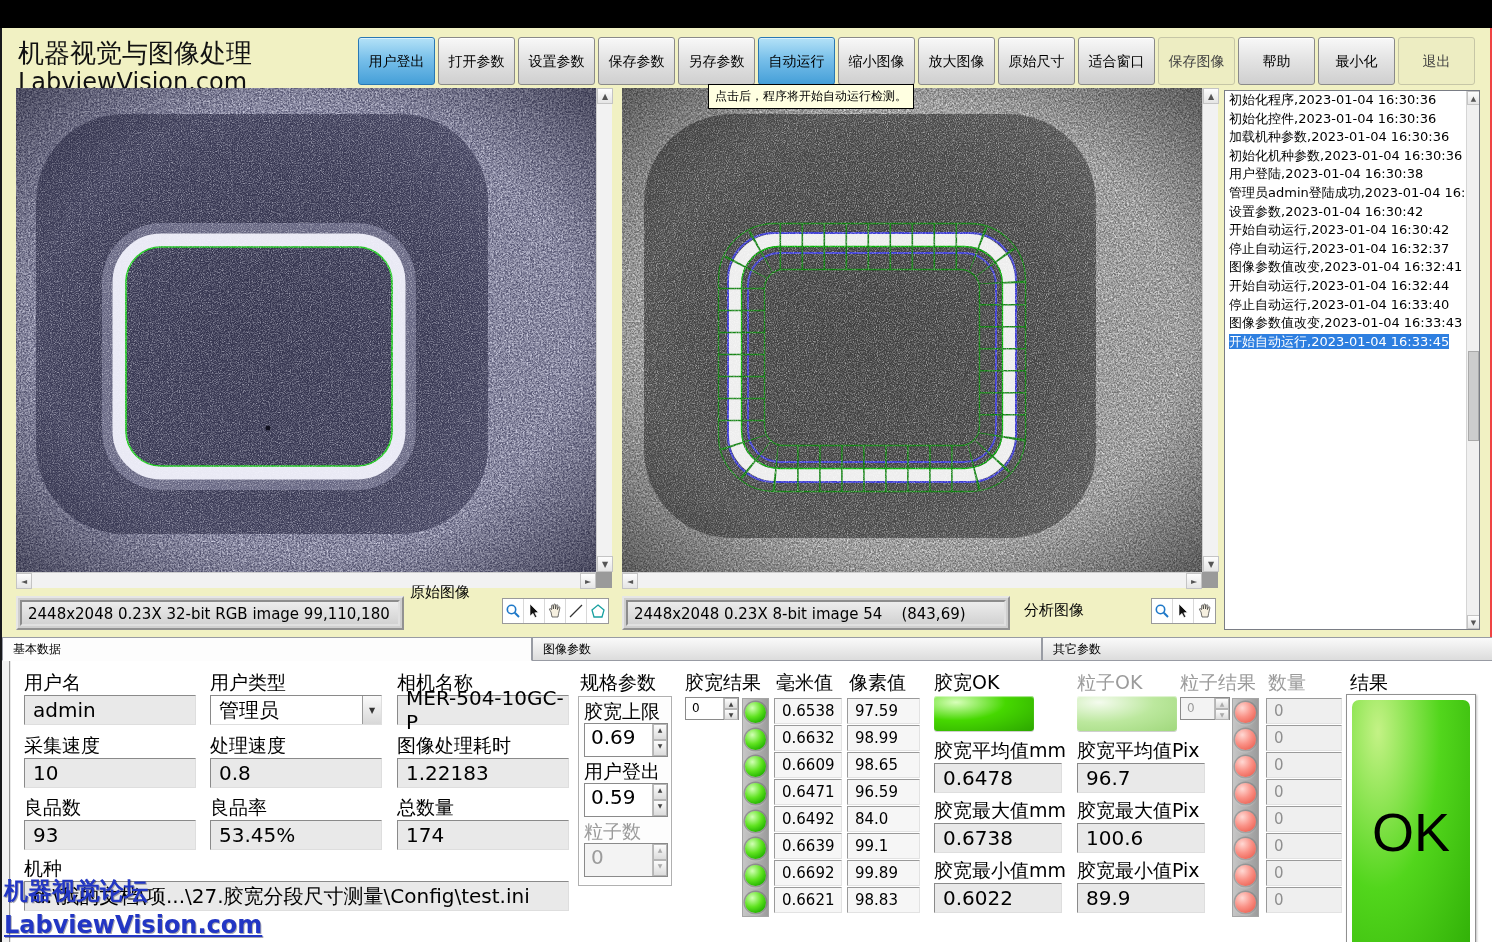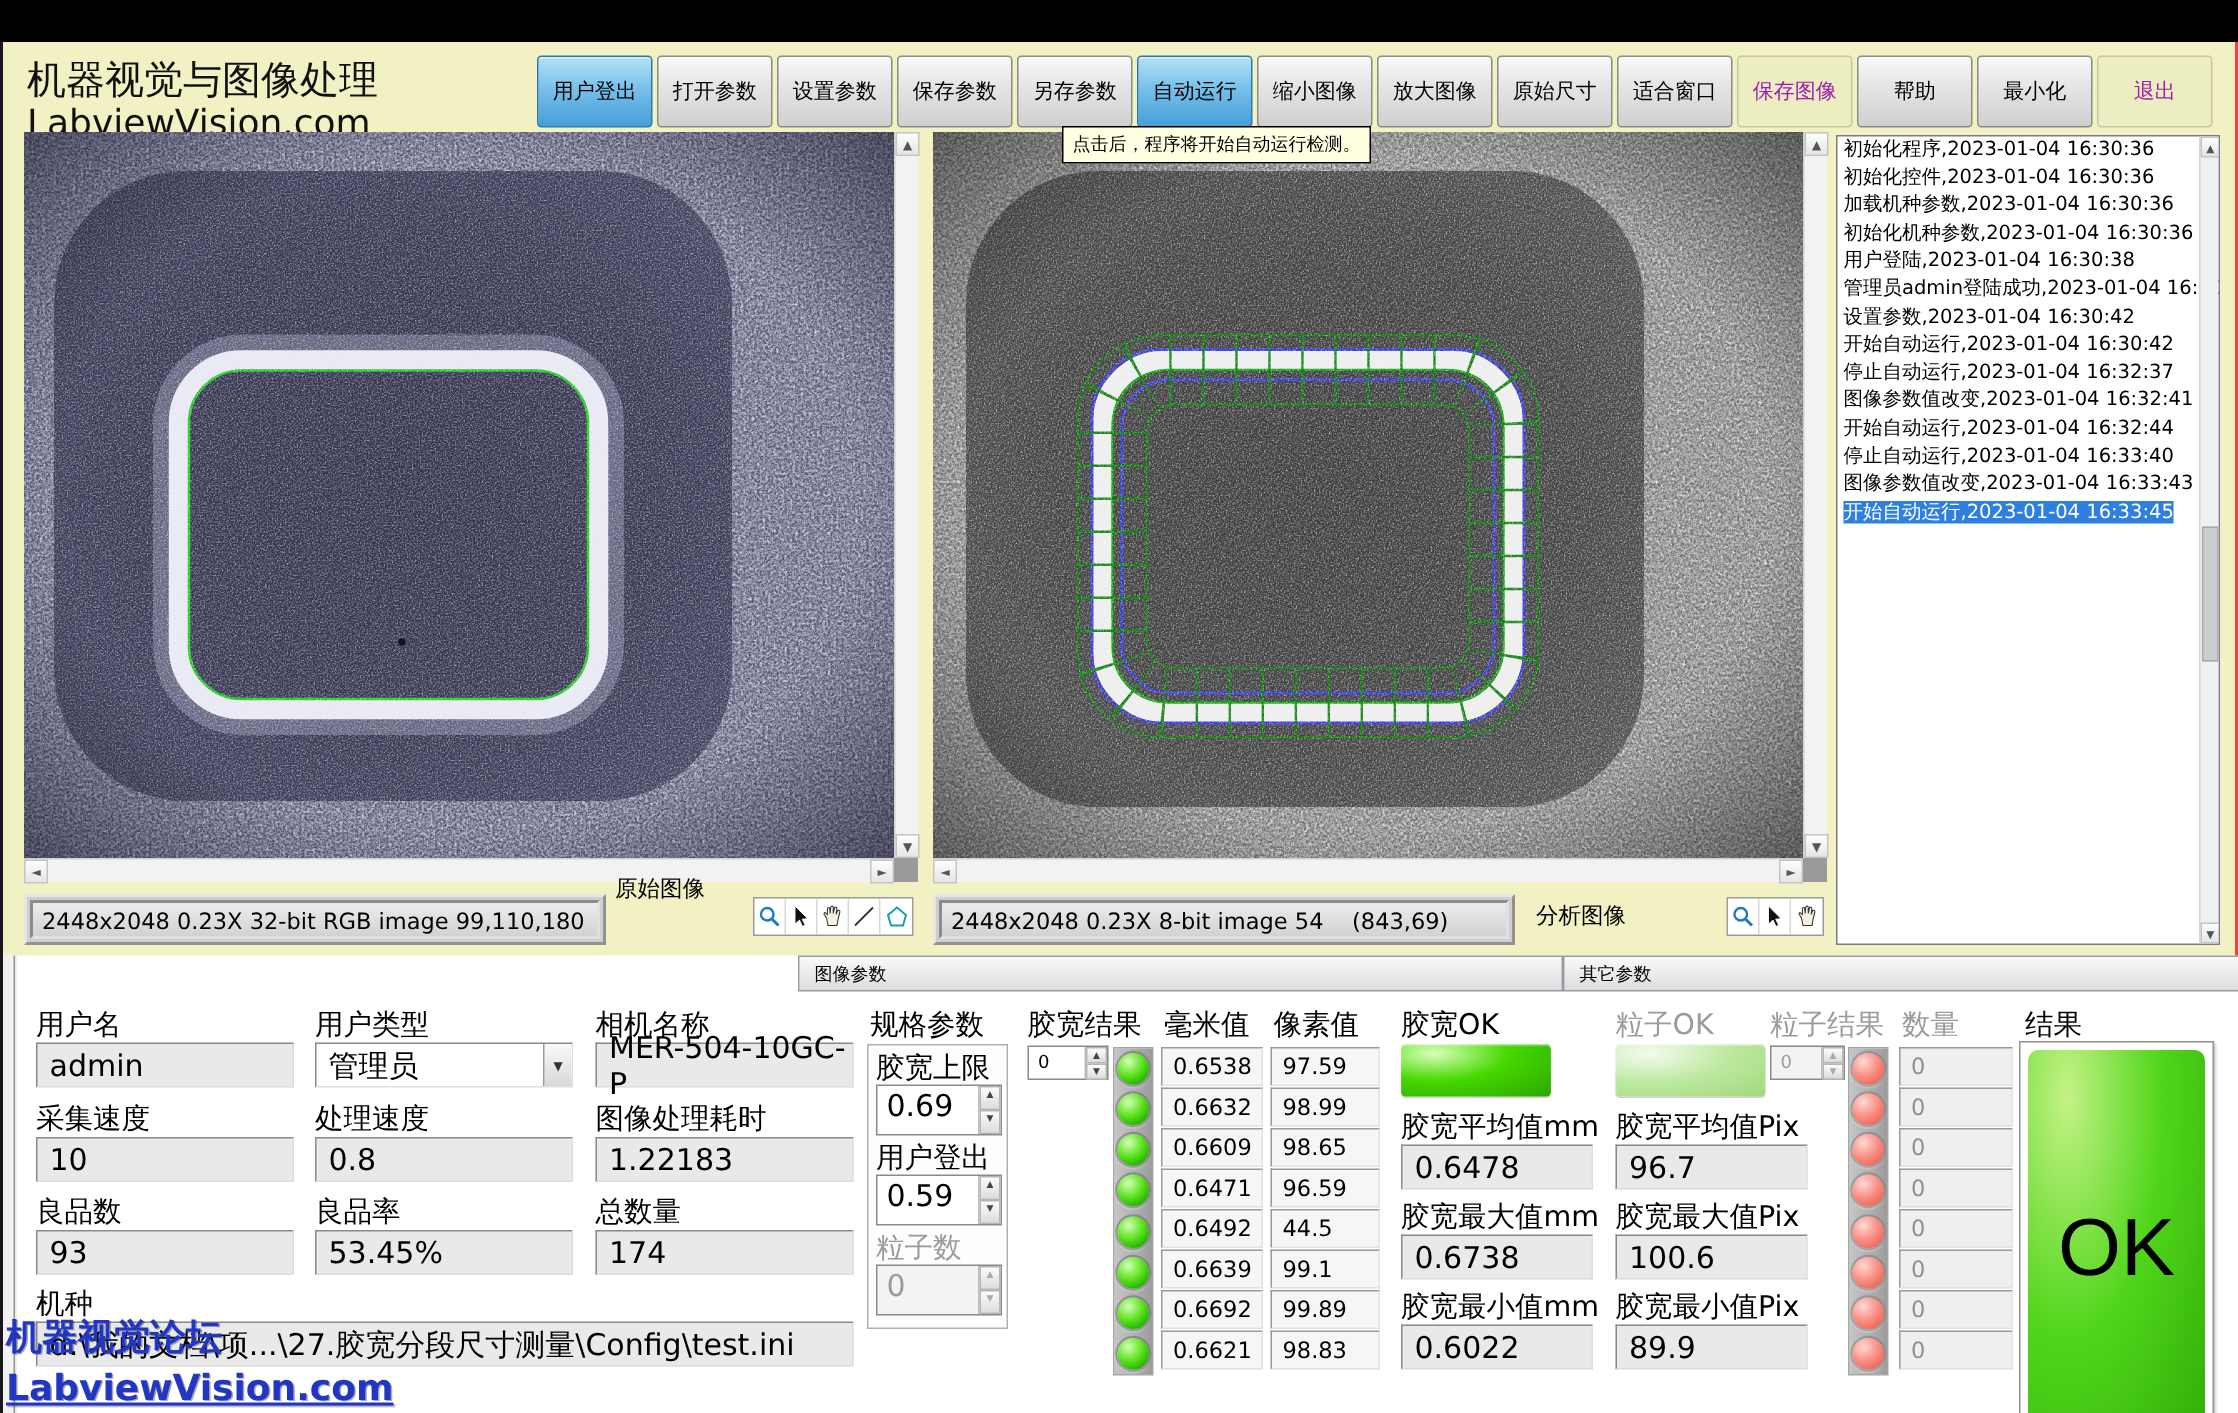--- a/index.html
+++ b/index.html
@@ -27,21 +27,21 @@
   #app { position:absolute; left:0; top:28px; width:1492px; height:914px; background:#f1f1c3;
     border-left:2px solid #17181b; border-right:2px solid #ef4444; border-bottom:2px solid #17181b; }
 
   .brand1 { position:absolute; left:16px; top:8px; font-size:26px; color:#111; }
   .brand2 { position:absolute; left:16px; top:40px; font-size:24px; color:#111; }
 
   .tbtn { position:absolute; top:9px; width:77px; height:48px; font-size:14px; color:#000;
     border:1px solid #8a8a8a; border-radius:3px; text-align:center; line-height:46px;
     background:linear-gradient(#f8f8f8,#e4e4e4 45%,#cfcfcf); box-shadow:inset 0 1px 0 #fff; }
   .tbtn.active { background:linear-gradient(#b4e2f7,#79c0ea 45%,#459fd8); border-color:#2a78b4; box-shadow:inset 0 1px 0 #d9f1fd; }
-  .tbtn.disabled { background:#ededc2; border-color:#c6c6a6; color:#a21caf; box-shadow:none; }
+  .tbtn.disabled { background:#ededc2; border-color:#c6c6a6; color:#404040; box-shadow:none; }
 
   #tooltip { position:absolute; left:706px; top:56px; z-index:60; background:#ffffe1; border:1px solid #000;
     font-size:12px; padding:3px 6px; color:#000; white-space:pre; }
 
   
   .viewer { position:absolute; top:60px; width:596px; height:500px; background:#9a9a9a; }
   #viewer-left { left:14px; } #viewer-right { left:620px; }
   .canvas { position:absolute; left:0; top:0; width:580px; height:484px; background:#333; }
   .vscroll { position:absolute; right:0; top:0; width:16px; height:484px; background:#f2f2f2; border-left:1px solid #cfcfcf; }
   .hscroll { position:absolute; left:0; bottom:0; width:580px; height:16px; background:#f2f2f2; border-top:1px solid #cfcfcf; }
@@ -316,20 +316,21 @@
       <div class="logrow selected"><span>开始自动运行,2023-01-04 16:33:45</span></div>
       <div id="logscroll">
         <div class="sarrow up">▲</div>
         <div id="logthumb"></div>
         <div class="sarrow dn">▼</div>
       </div>
     </div>
 
     <div id="bottom">
       <div class="tab-edge"></div>
+      <div class="tab" id="tab-basic">基本数据</div>
       <div class="tab" id="tab-image">图像参数</div>
       <div class="tab" id="tab-other">其它参数</div>
 
       <div class="lbl" style="left:22px; top:33px;">用户名</div>
       <div class="fieldbox" style="left:22px; top:58px; width:172px; height:30px;">
           <span>admin</span>
         </div>
       <div class="lbl" style="left:22px; top:96px;">采集速度</div>
       <div class="fieldbox" style="left:22px; top:121px; width:172px; height:30px;">
           <span>10</span>
@@ -464,21 +465,21 @@
       <div class="numfield" style="left:845px; top:88px;  width:73px; height:26px;">
           <span>98.99</span>
         </div>
       <div class="numfield" style="left:845px; top:115px; width:73px; height:26px;">
           <span>98.65</span>
         </div>
       <div class="numfield" style="left:845px; top:142px; width:73px; height:26px;">
           <span>96.59</span>
         </div>
       <div class="numfield" style="left:845px; top:169px; width:73px; height:26px;">
-          <span>44.5</span>
+          <span>84.0</span>
         </div>
       <div class="numfield" style="left:845px; top:196px; width:73px; height:26px;">
           <span>99.1</span>
         </div>
       <div class="numfield" style="left:845px; top:223px; width:73px; height:26px;">
           <span>99.89</span>
         </div>
       <div class="numfield" style="left:845px; top:250px; width:73px; height:26px;">
           <span>98.83</span>
         </div>

